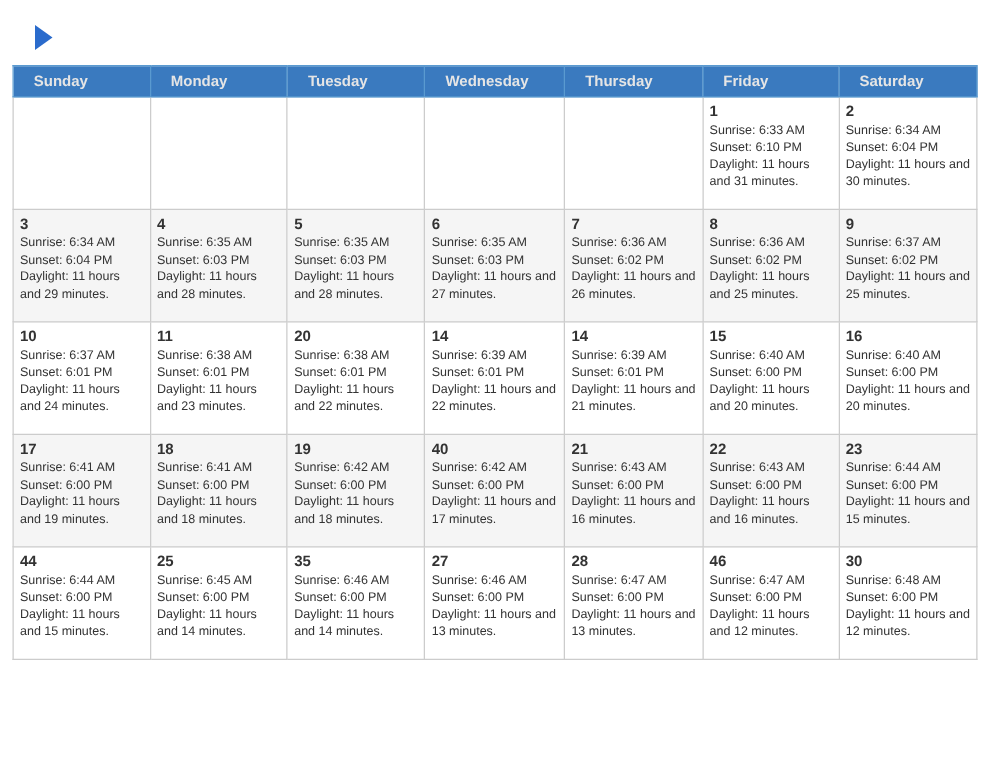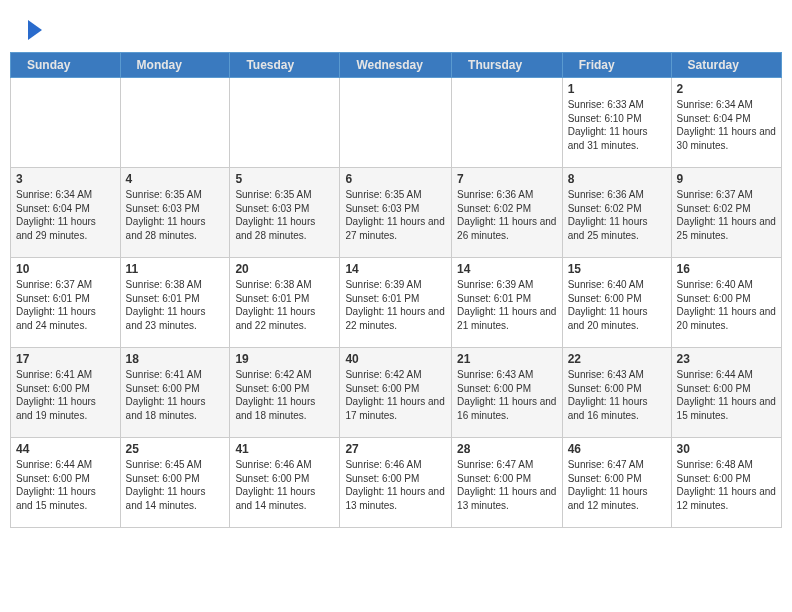--- a/index.html
+++ b/index.html
@@ -279,21 +279,21 @@
 Sunset: 6:00 PM
 Daylight: 11 hours and 15 minutes.</div>
         </td>
         <td>
           <div class="day-number">25</div>
           <div class="day-info" style="white-space: pre-line;">Sunrise: 6:45 AM
 Sunset: 6:00 PM
 Daylight: 11 hours and 14 minutes.</div>
         </td>
         <td>
-          <div class="day-number">41</div>
+          <div class="day-number">35</div>
           <div class="day-info" style="white-space: pre-line;">Sunrise: 6:46 AM
 Sunset: 6:00 PM
 Daylight: 11 hours and 14 minutes.</div>
         </td>
         <td>
           <div class="day-number">27</div>
           <div class="day-info" style="white-space: pre-line;">Sunrise: 6:46 AM
 Sunset: 6:00 PM
 Daylight: 11 hours and 13 minutes.</div>
         </td>

